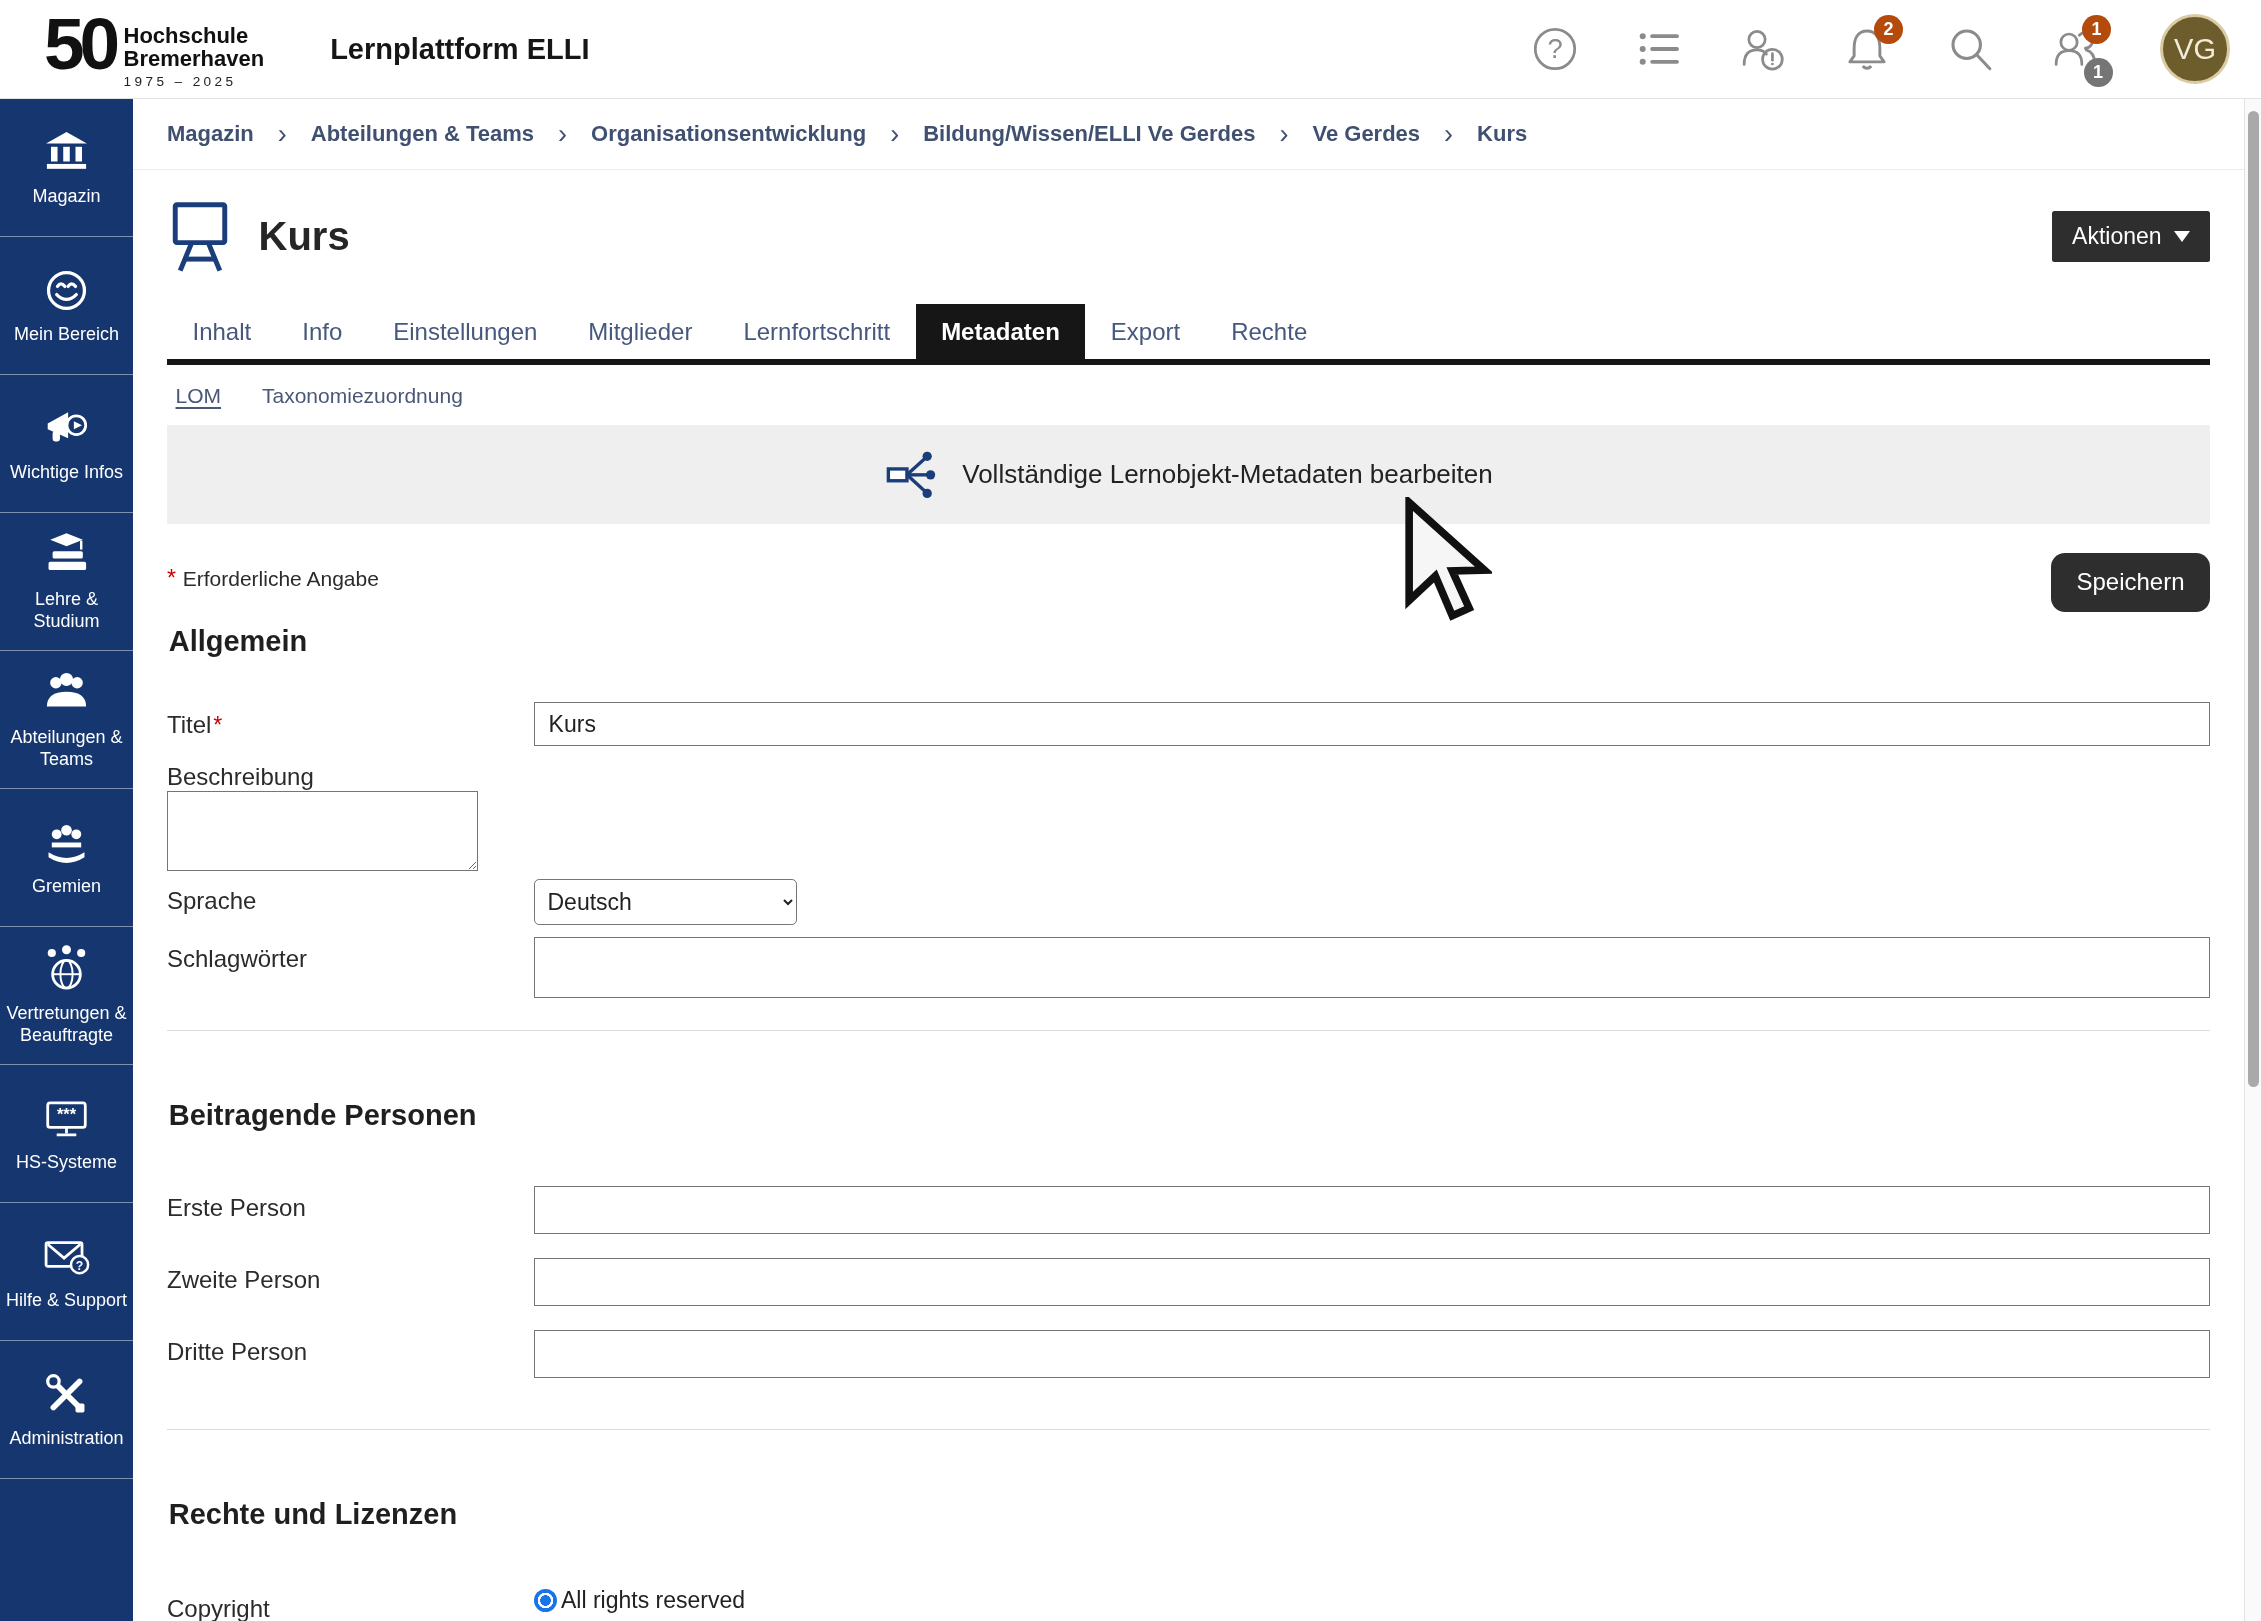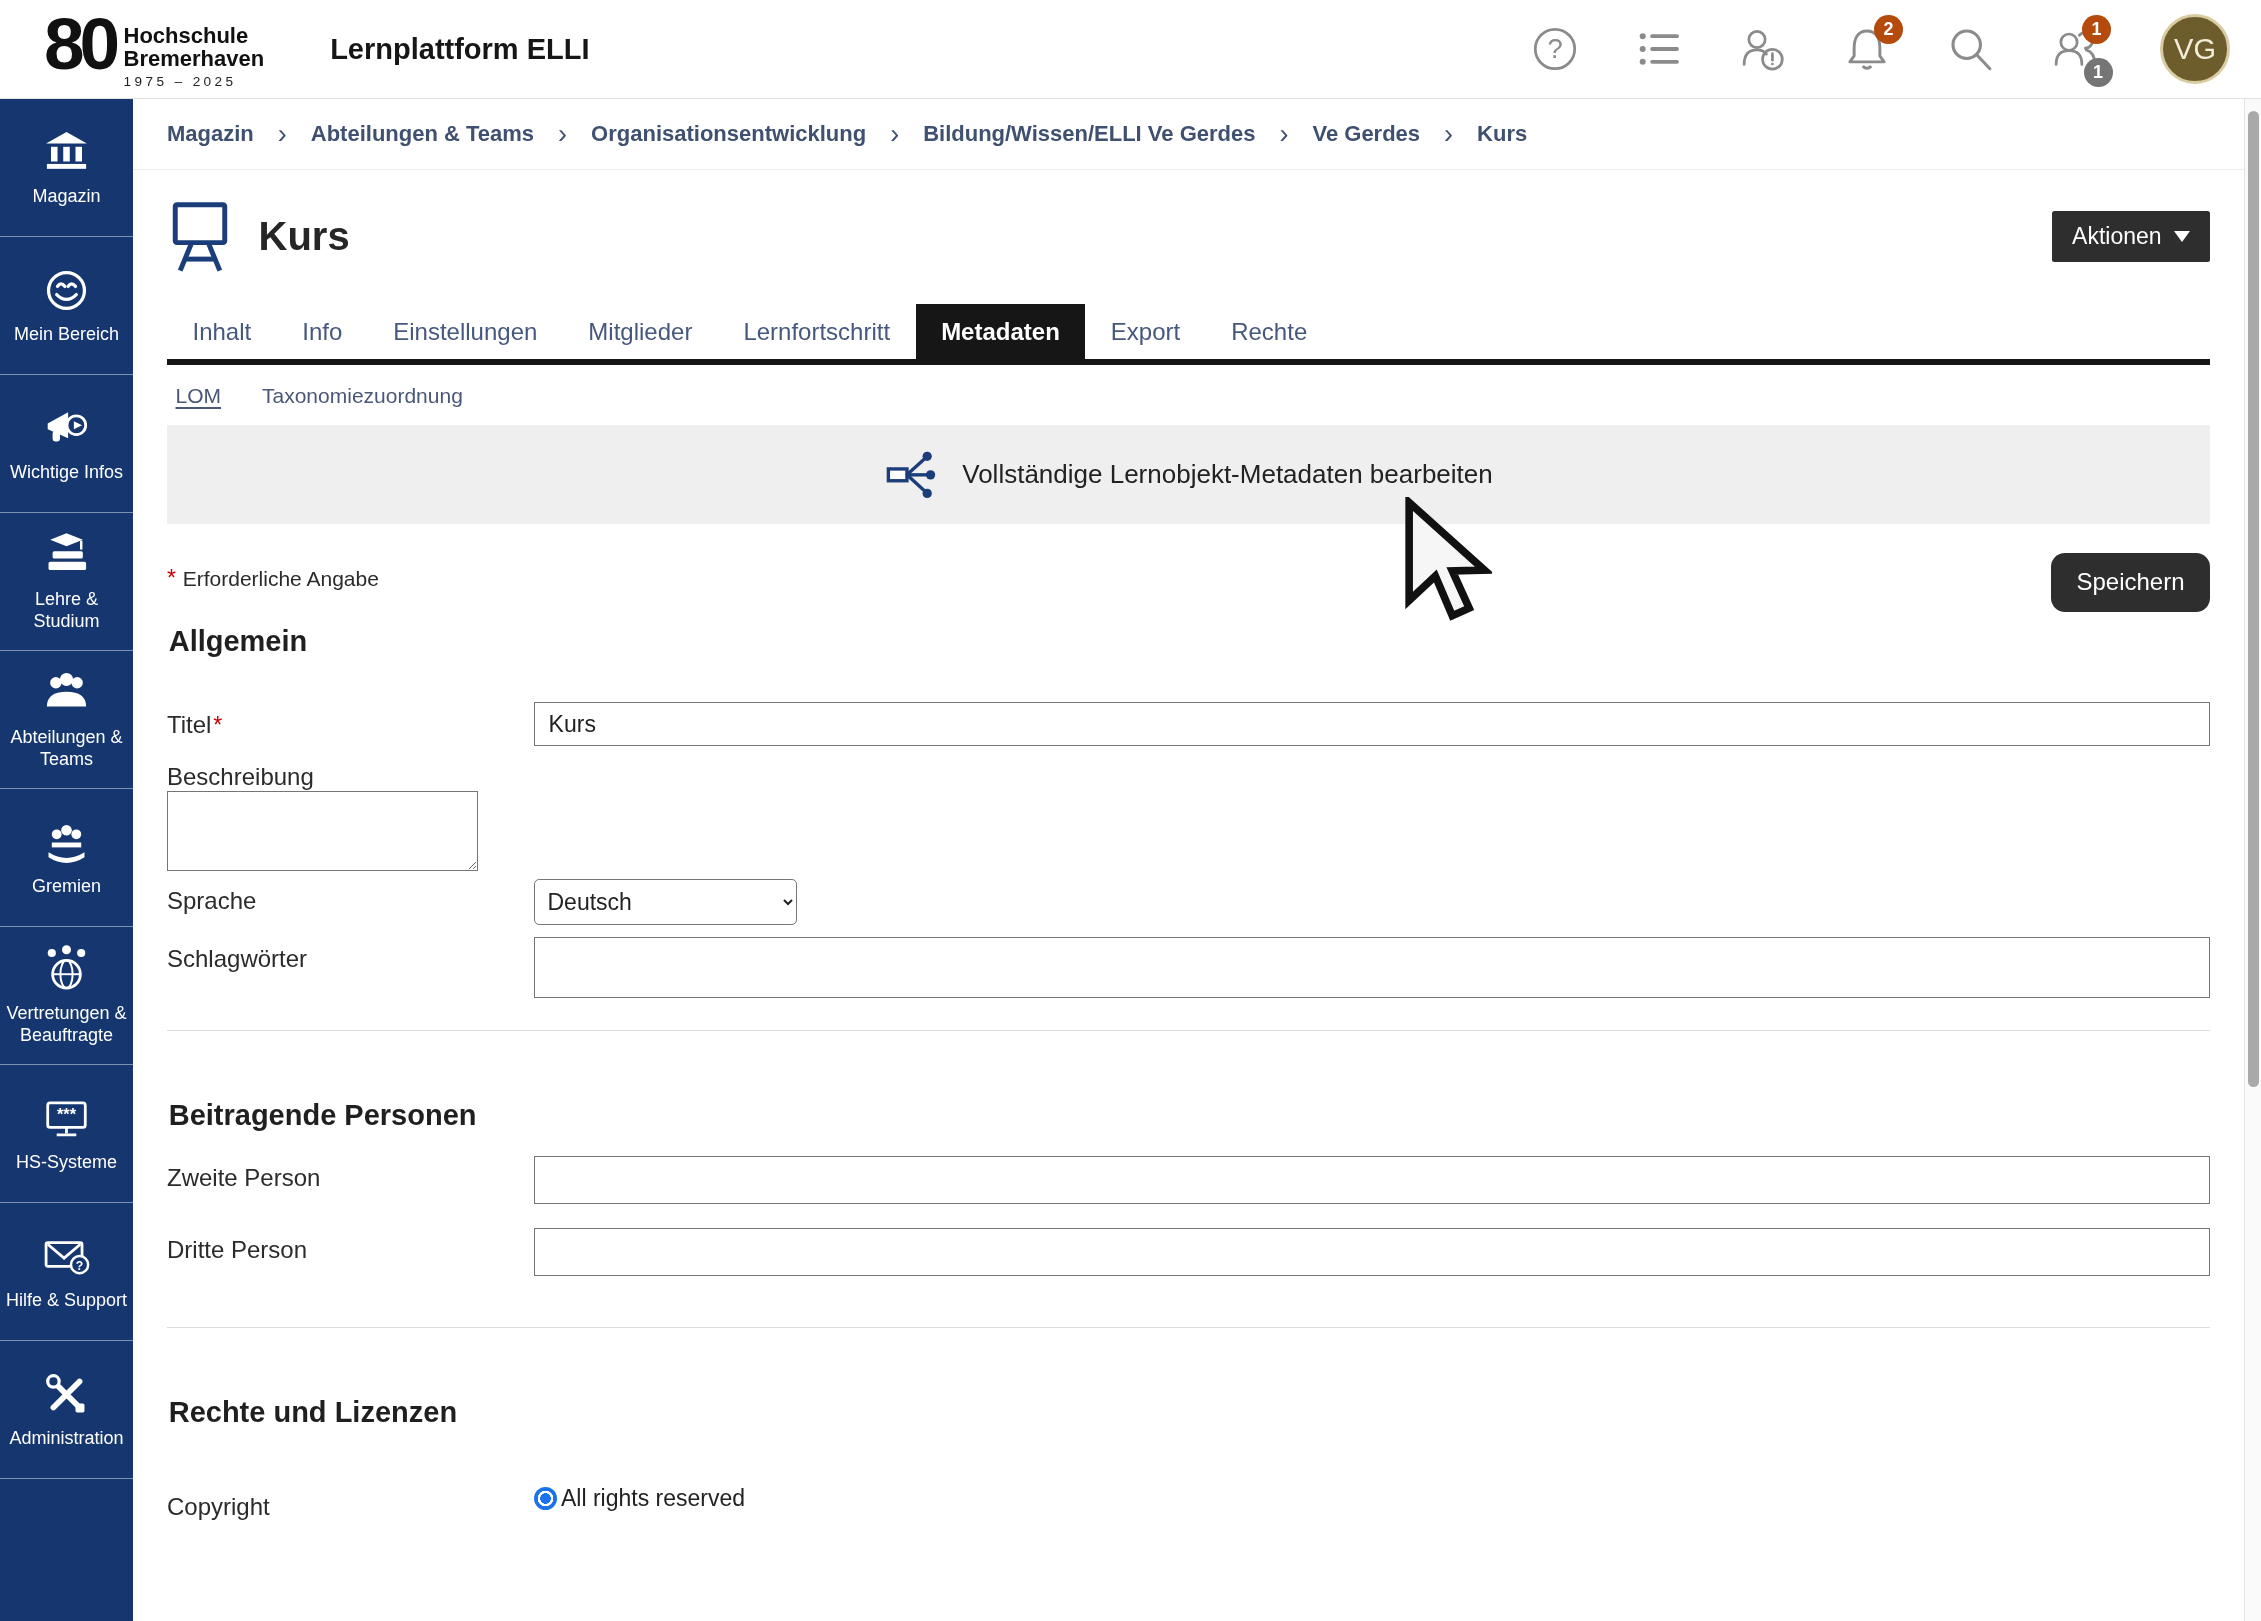--- a/index.html
+++ b/index.html
@@ -123,21 +123,21 @@
     background:#a9a9a9; border-radius:6.8px;
   }
   
   .cursor { position:absolute; left:1399px; top:497px; z-index:50; pointer-events:none; }
 </style>
 </head>
 <body>
 
 <header class="topbar">
   <div class="logo">
-    <span class="logo-50">80</span>
+    <span class="logo-50">50</span>
     <span class="logo-text">
       <span class="logo-line" style="display:block;">Hochschule</span>
       <span class="logo-line" style="display:block;">Bremerhaven</span>
       <span class="logo-years" style="display:block;">1975 – 2025</span>
     </span>
   </div>
   <div class="app-title">Lernplattform ELLI</div>
   <div class="topbar-spacer"></div>
   <div class="topbar-icons">
     <div class="tb-icon">
@@ -390,20 +390,26 @@
       <div class="f-label">Schlagwörter</div>
       <div class="f-control">
         <input type="text" class="h72" value="" style="">
       </div>
     </div>
 
     <hr class="divider">
 
     <h2 class="section-title" style="margin-top:68px;">Beitragende Personen</h2>
 
+    <div class="form-row" style="margin-top:54px;">
+      <div class="f-label">Erste Person</div>
+      <div class="f-control">
+        <input type="text" class="h50" style="height: 48px;" value="">
+      </div>
+    </div>
 
     <div class="form-row" style="margin-top:24px;">
       <div class="f-label">Zweite Person</div>
       <div class="f-control">
         <input type="text" class="h50" style="height: 48px;" value="">
       </div>
     </div>
 
     <div class="form-row" style="margin-top:24px;">
       <div class="f-label">Dritte Person</div>

